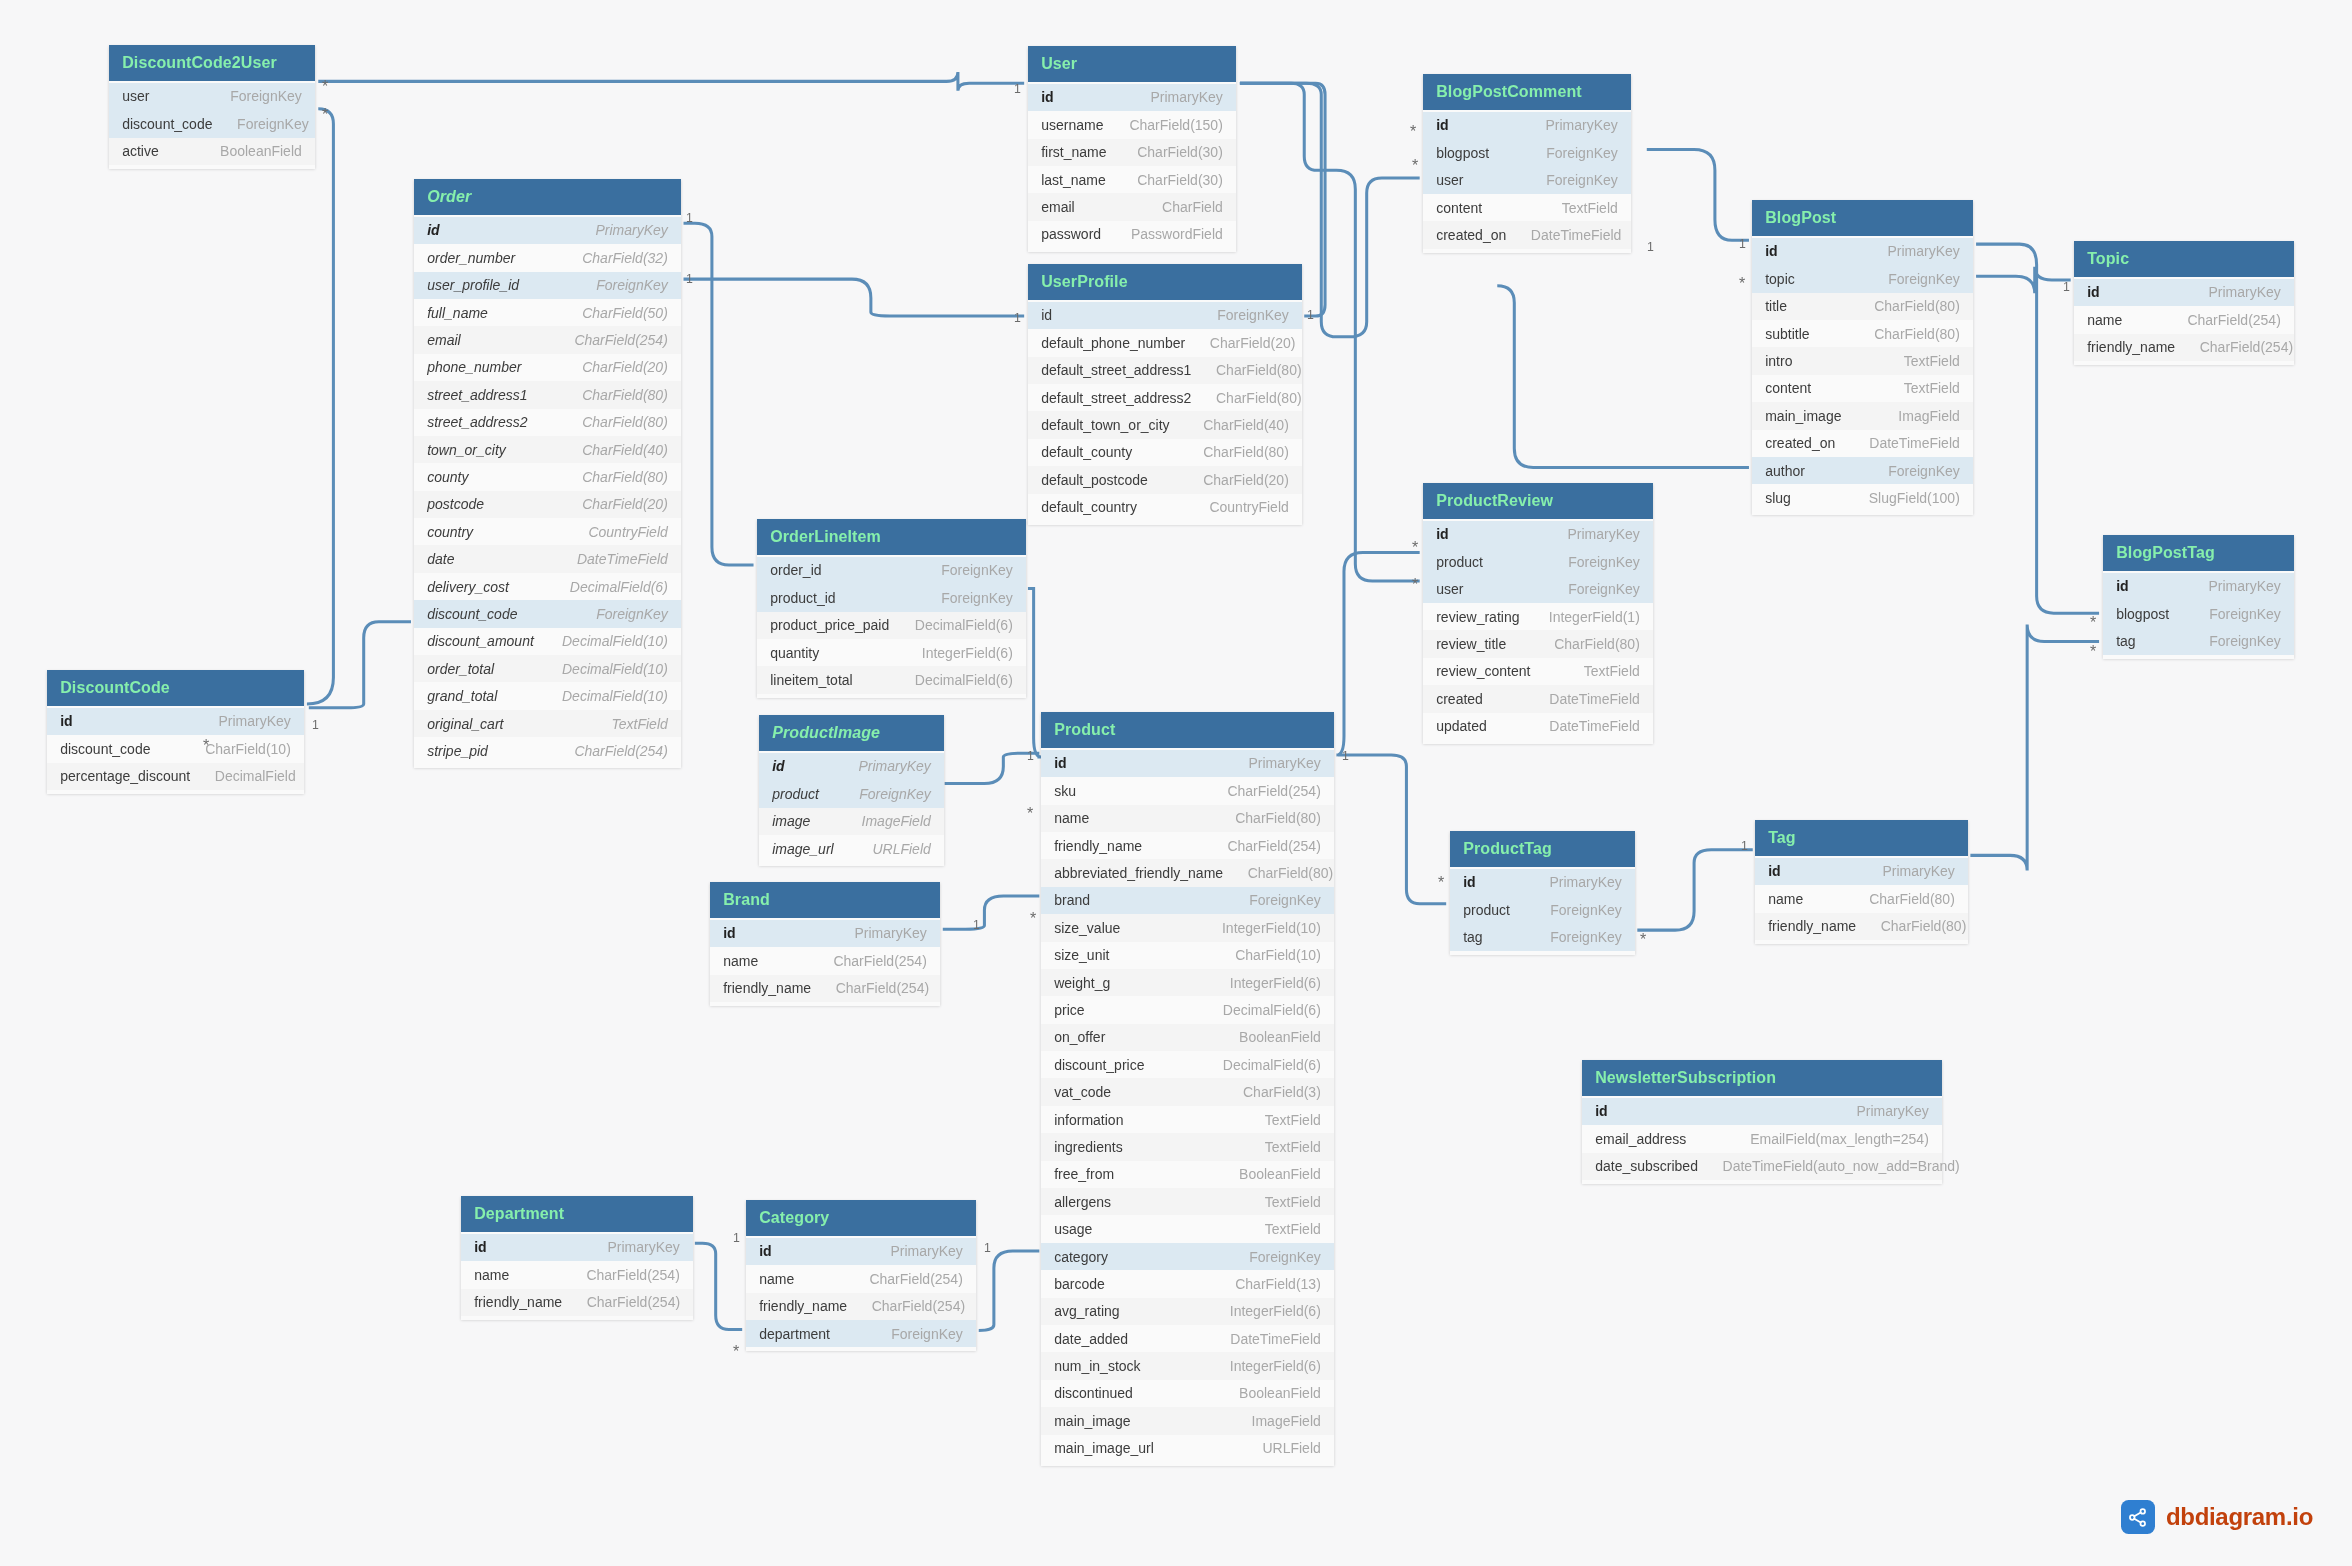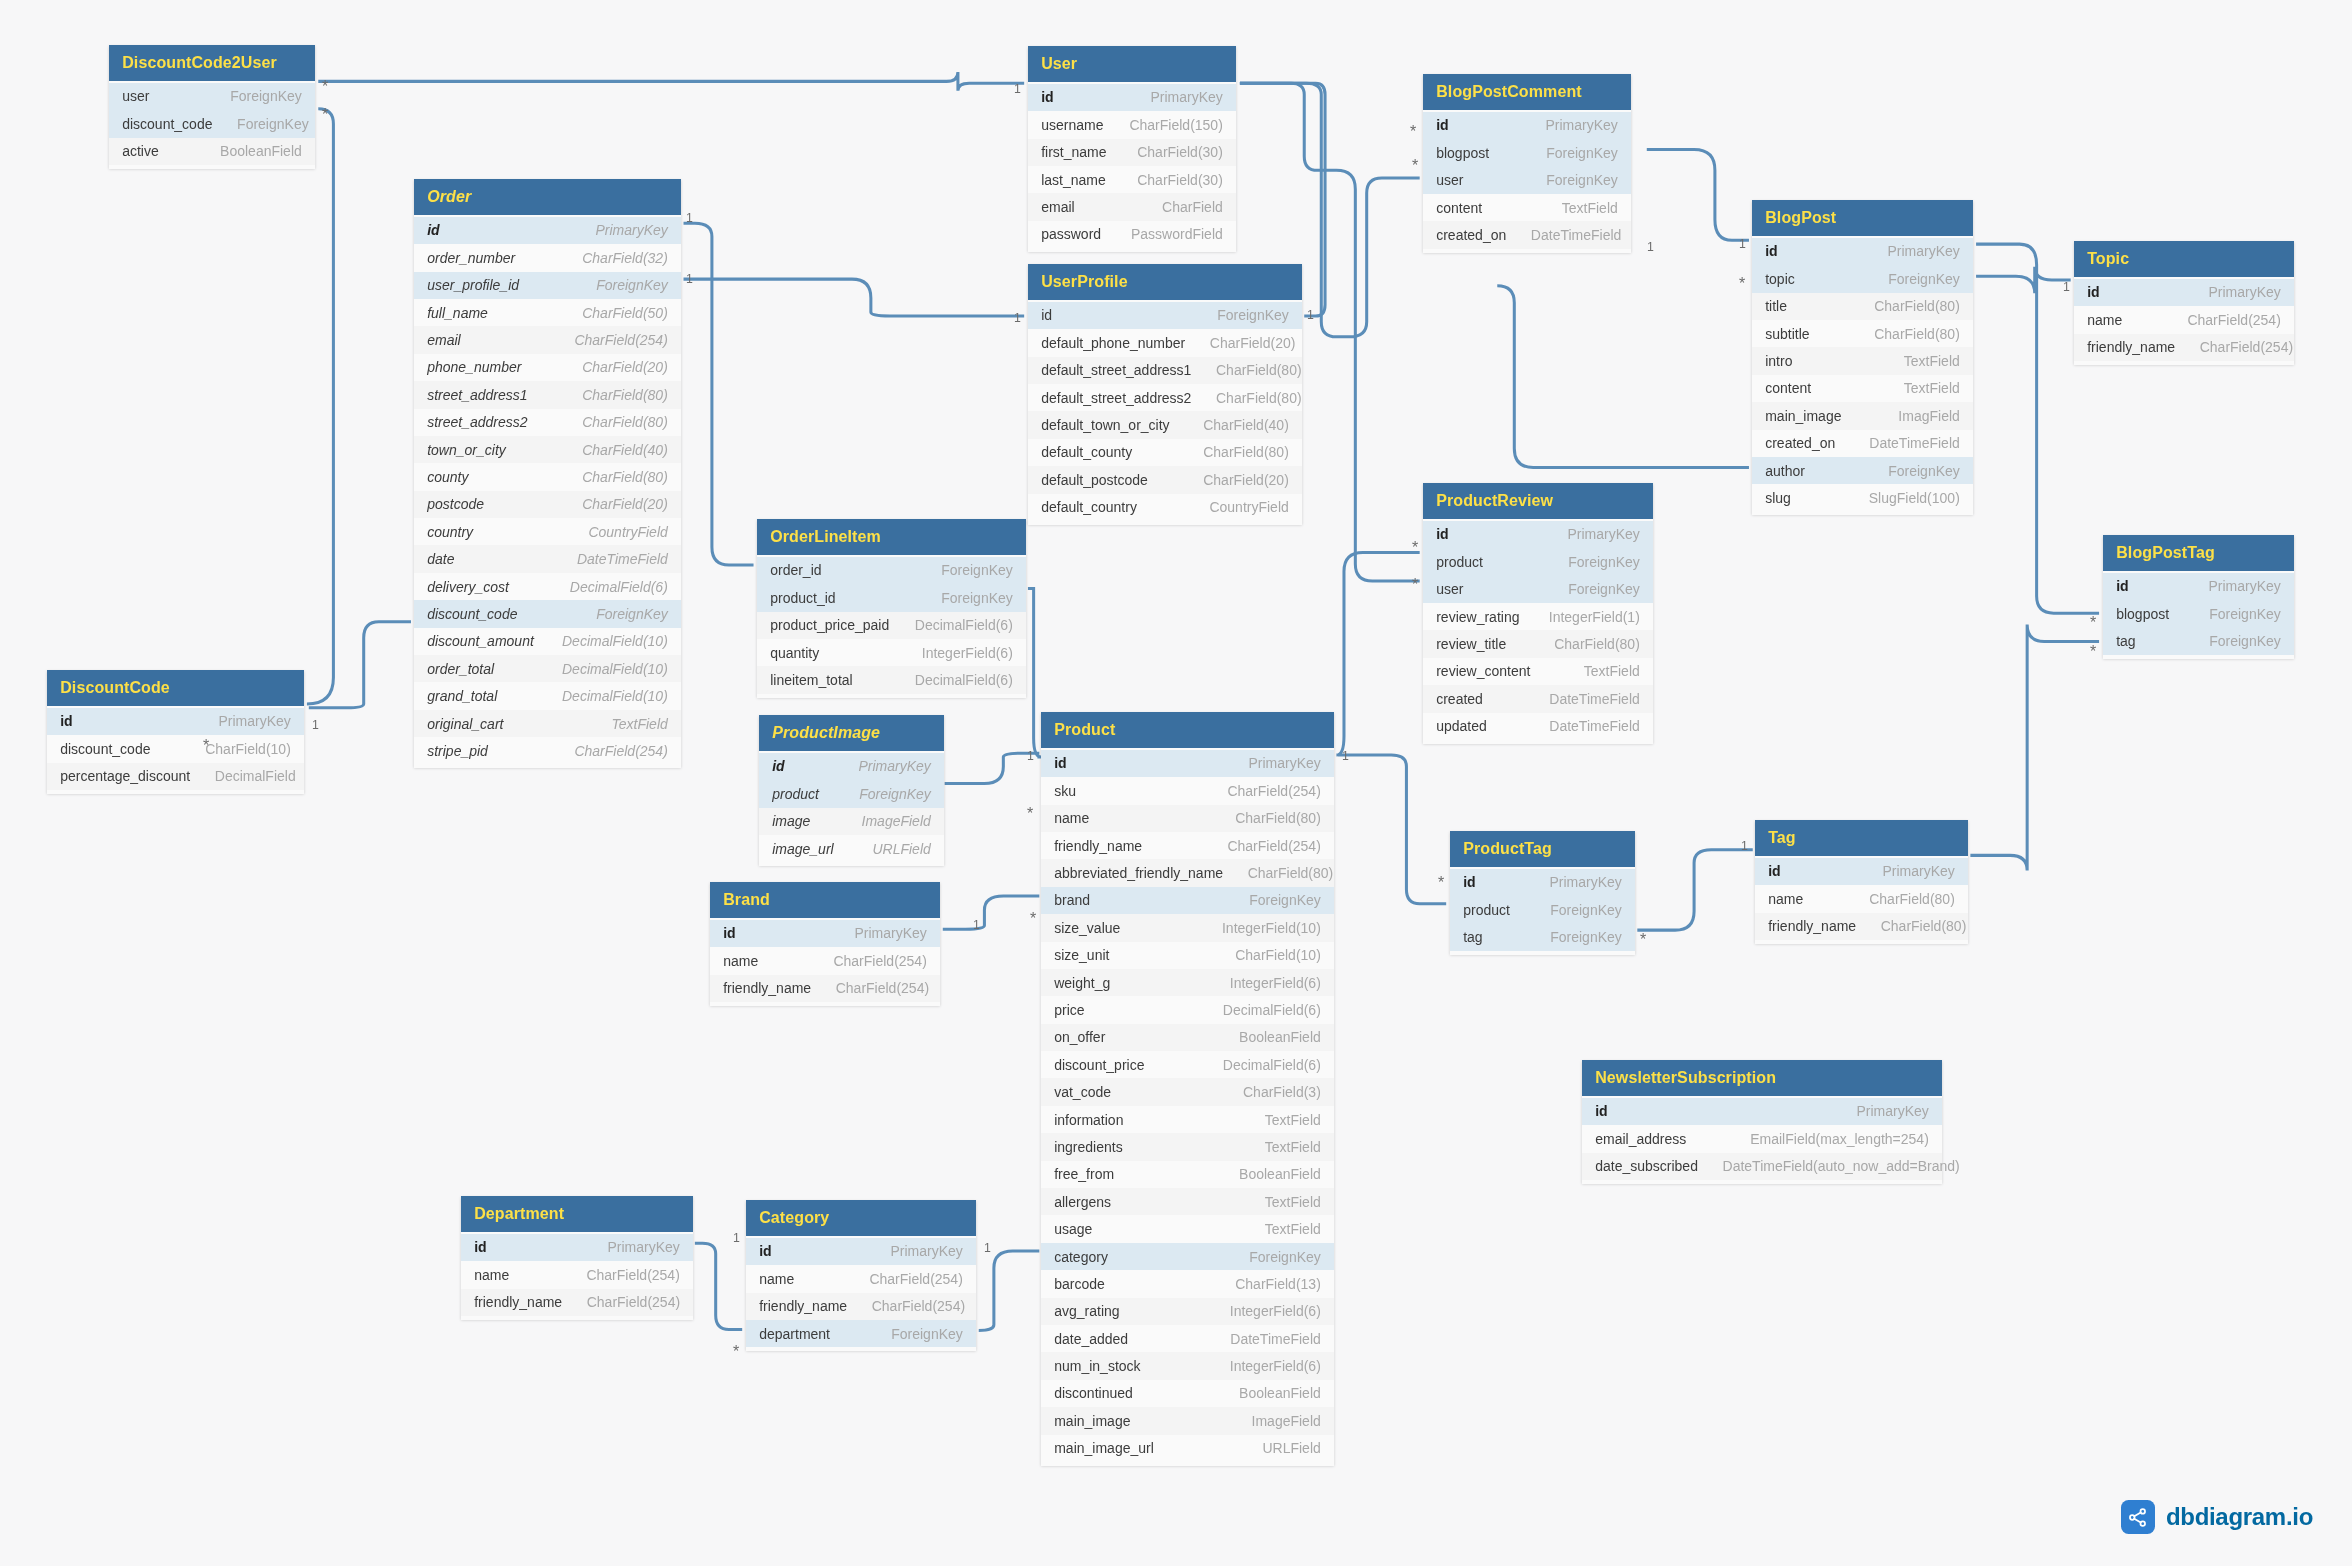--- a/index.html
+++ b/index.html
@@ -1,40 +1,40 @@
 <!DOCTYPE html>
 <html style="font-size:15px"><head>
 <meta charset="utf-8">
 <style>
   html,body{margin:0;padding:0;background:#f7f7f8;}
   body{font-family:"Liberation Sans","DejaVu Sans",sans-serif;}
   #canvas{position:relative;width:2353px;height:1566px;background:#f7f7f8;overflow:hidden;}
   svg#wires{position:absolute;left:0;top:0;width:2353px;height:1566px;pointer-events:none;}
   .wire{fill:none;stroke:#5b8db8;stroke-width:3.2px;}
   .card{position:absolute;background:#fafafa;box-shadow:0 0.9px 2.8px rgba(0,0,0,.18);}
-  .card .hdr{background:#3a6f9f;color:#fde047;font-weight:bold;font-size:16px;
+  .card .hdr{background:#3a6f9f;color:#86efac;font-weight:bold;font-size:16px;
     padding:9.5px 13.2px 10.4px 13.2px;letter-spacing:0.1px;line-height:1;}
   .row{display:flex;justify-content:space-between;align-items:center;
     padding:0 13.2px;height:27.4px;font-size:14px;background:#f6f6f6;}
   .row.fk{background:#dce9f2;}
   .row .fname{color:#3c3c3c;white-space:nowrap;}
   .row .ftype{color:#a8a8a8;white-space:nowrap;margin-left:24.6px;}
   .row.pk .fname{font-weight:bold;color:#222;}
   .card .body{padding:1.9px 0 3.8px 0;}
   .card .body .row:nth-child(odd){background:#f4f4f4;}
   .card .body .row:nth-child(even){background:#fafafa;}
   .card .body .row.fk{background:#dce9f2;}
   .card .body .row.pk{background:#dce9f2;}
   .mark{position:absolute;color:#6b6b6b;font-size:12.3px;font-family:"Liberation Sans",sans-serif;
     line-height:1;user-select:none;}
   .mark.star{font-size:16px;}
   #brand{position:absolute;right:40px;bottom:32px;display:flex;align-items:center;gap:11.4px;}
   #brand .logo{width:34px;height:34px;border-radius:7.6px;background:#2f7fd1;
     display:flex;align-items:center;justify-content:center;}
-  #brand .txt{color:#0369a1;font-size:24px;font-weight:bold;letter-spacing:-0.3px;}
+  #brand .txt{color:#c2410c;font-size:24px;font-weight:bold;letter-spacing:-0.3px;}
 </style>
 </head>
 <body>
 
 <div id="canvas">
 
   <svg id="wires" viewBox="0 0 2486 1655">
 
     <path class="wire" d="M 336 86 L 1000 86 Q 1012 86 1012 76 L 1012 96 Q 1012 88 1024 88 L 1082 88"></path>
 

